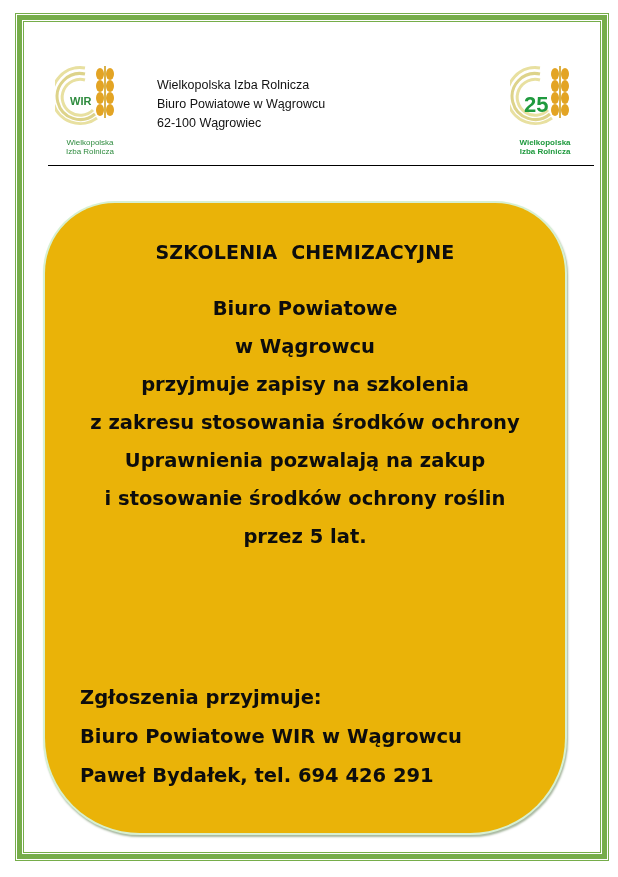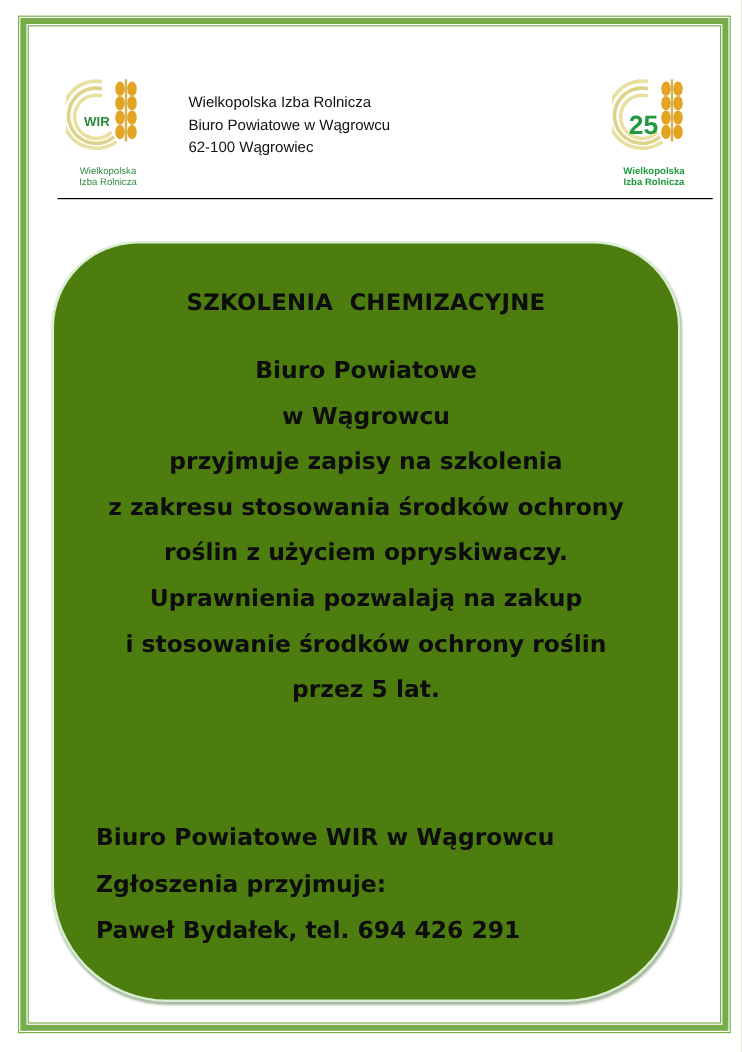--- a/index.html
+++ b/index.html
@@ -15,21 +15,21 @@
   .logo-right { left:470px; }
   .logo-caption { position:absolute; left:0; width:70px; top:78px; text-align:center; font-size:8px; line-height:9px; color:#2e8b3e; font-family:"Liberation Sans", sans-serif; }
   .logo-right .logo-caption { color:#1f9a3e; font-weight:bold; }
 
   .addr { position:absolute; left:117px; top:16px; width:210px; text-align:left; font-family:"Liberation Sans", sans-serif; font-size:12.5px; line-height:19px; color:#111; }
   .contact { position:absolute; left:340px; top:22px; width:130px; text-align:right; font-size:11px; line-height:16px; color:#111; }
   .contact .tel { font-size:10px; letter-spacing:-0.3px; }
 
   .rule { position:absolute; left:48px; top:165px; width:546px; height:0; border-top:1.5px solid #000; }
 
-  .card { position:absolute; left:45px; top:203px; width:520px; height:630px; background:#4d7c0f; border-radius:70px 70px 95px 95px; box-shadow: 0 0 0 2px #d7f0d2, 1px 2px 2px 2px #a8b8a0; }
+  .card { position:absolute; left:45px; top:203px; width:520px; height:630px; background:#eab308; border-radius:70px 70px 95px 95px; box-shadow: 0 0 0 2px #d7f0d2, 1px 2px 2px 2px #a8b8a0; }
 
   .card-text { position:absolute; left:0; right:0; text-align:center; font-family:"DejaVu Sans", sans-serif; font-weight:bold; color:#0d0d0d; }
   .title { top:38px; font-size:19px; letter-spacing:0.2px; }
   .body-lines { top:87px; font-size:19.5px; line-height:38px; }
   .body-lines div { white-space:nowrap; }
   .contact-block { position:absolute; left:35px; top:475px; font-family:"DejaVu Sans", sans-serif; font-weight:bold; font-size:19.5px; line-height:39px; color:#0d0d0d; text-align:left; }
 </style>
 </head>
 <body>
 
@@ -96,23 +96,22 @@
 
 <div class="rule"></div>
 
 <div class="card">
   <div class="card-text title" style="white-space:pre;">SZKOLENIA  CHEMIZACYJNE</div>
   <div class="card-text body-lines">
     <div>Biuro Powiatowe</div>
     <div>w Wągrowcu</div>
     <div>przyjmuje zapisy na szkolenia</div>
     <div>z zakresu stosowania środków ochrony</div>
-    <div>roślin z użyciem opryskiwaczy.</div>
     <div>Uprawnienia pozwalają na zakup</div>
     <div>i stosowanie środków ochrony roślin</div>
     <div>przez 5 lat.</div>
   </div>
   <div class="contact-block">
+    <div>Zgłoszenia przyjmuje:</div>
     <div>Biuro Powiatowe WIR w Wągrowcu</div>
-    <div>Zgłoszenia przyjmuje:</div>
     <div>Paweł Bydałek, tel. 694 426 291</div>
   </div>
 </div>
 
 </body></html>

